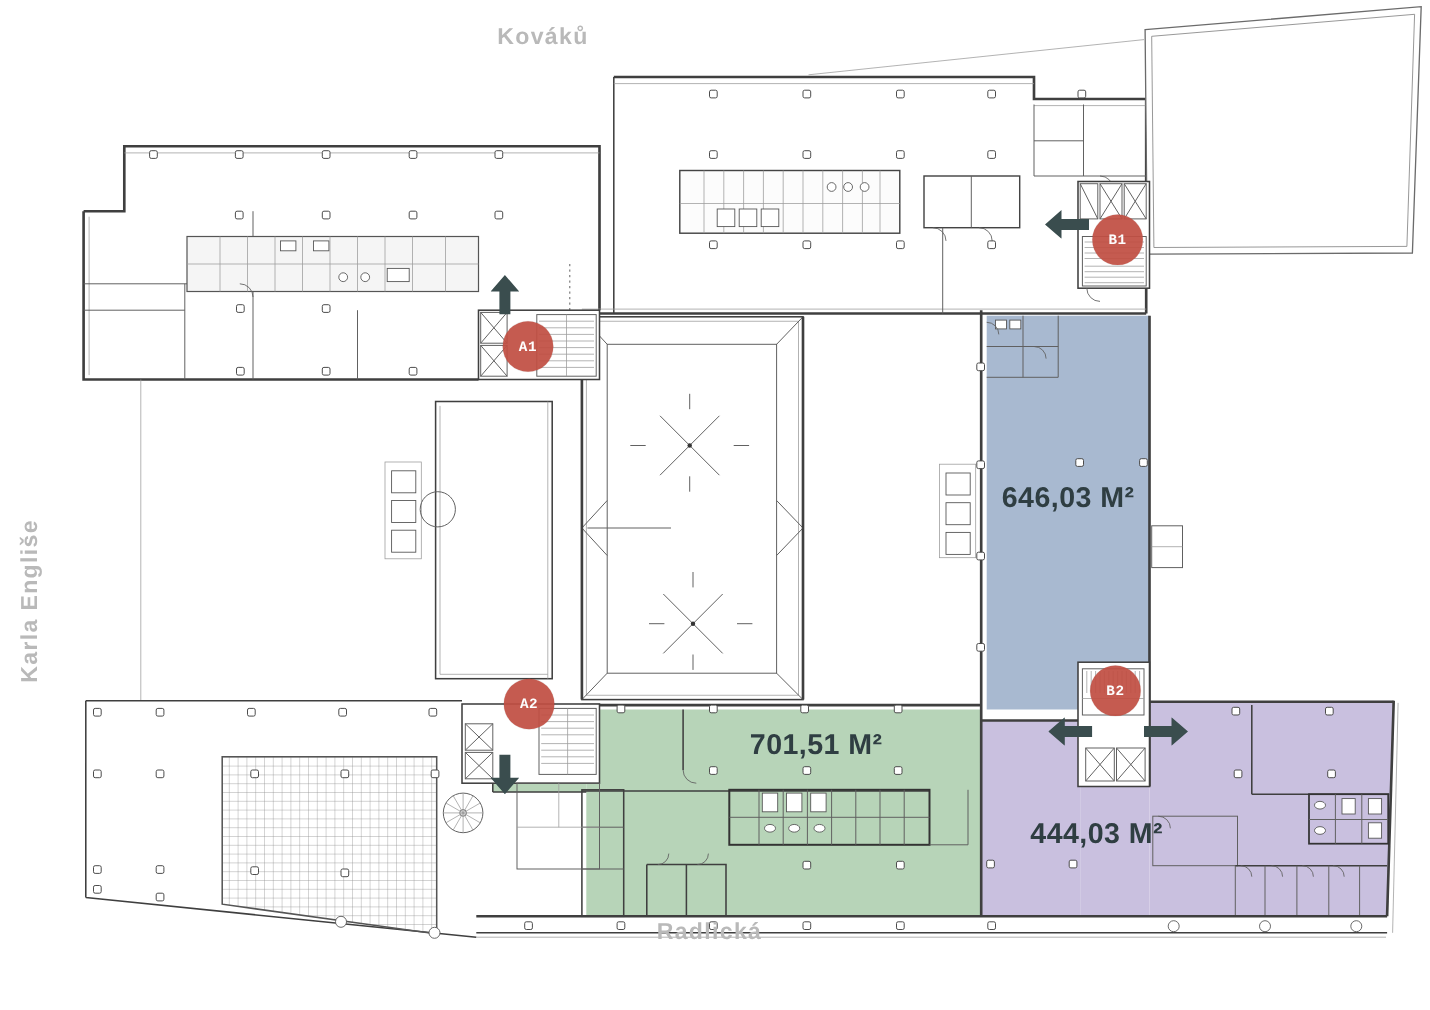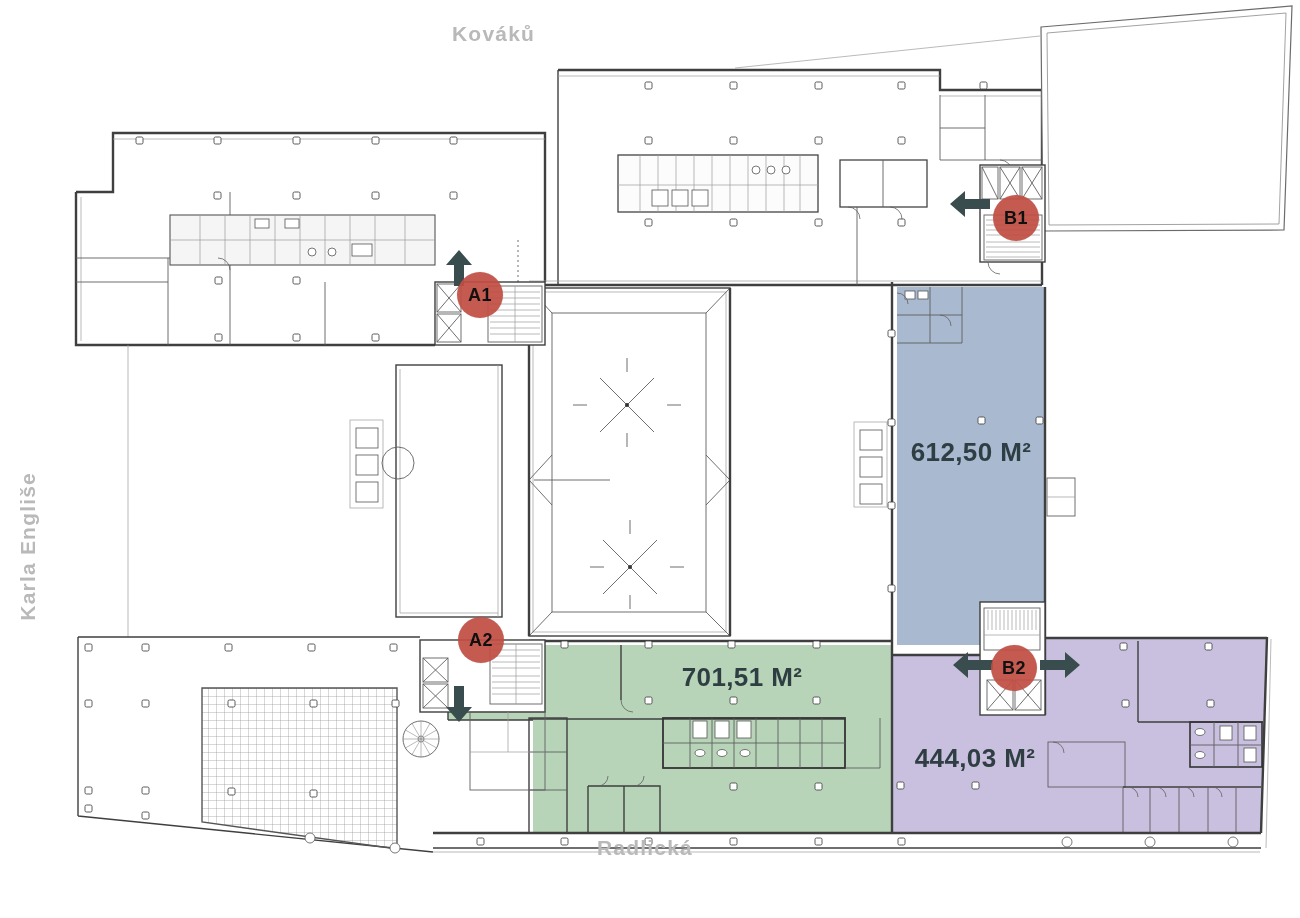--- a/index.html
+++ b/index.html
@@ -10,23 +10,23 @@
   body{width:1300px;height:918px;position:relative;background:#ffffff;overflow:hidden;
        font-family:"Liberation Sans", sans-serif;}
   .stage{position:absolute;inset:0;}
   svg{position:absolute;left:0;top:0;}
   .street{position:absolute;color:var(--street-text);font-weight:bold;font-size:21px;
           letter-spacing:1.2px;white-space:nowrap;}
   .street.vertical{writing-mode:vertical-rl;transform:rotate(180deg);}
   .area-label{position:absolute;transform:translate(-50%,-50%);color:var(--area-text);
           font-weight:800;font-size:26px;letter-spacing:.4px;white-space:nowrap;}
   .marker{position:absolute;width:46px;height:46px;border-radius:50%;
-          background:var(--marker-red);opacity:.93;color:#000000;display:flex;
-          align-items:center;justify-content:center;font-weight:bold;font-size:18px;
-          letter-spacing:.5px;transform:translate(-50%,-50%);box-shadow:0 0 0 0.5px rgba(0,0,0,.08);}
+          background:var(--marker-red);opacity:.93;color:#ffffff;display:flex;
+          align-items:center;justify-content:center;font-weight:bold;font-size:13px;
+          letter-spacing:.5px;transform:translate(-50%,-50%);box-shadow:0 0 0 0.5px rgba(0,0,0,.08);font-family:Liberation Mono, monospace;}
   .arrow{position:absolute;line-height:0;}
   
   .wall{fill:none;stroke:var(--plan-line);stroke-width:2.4;}
   .wall2{fill:none;stroke:var(--plan-line);stroke-width:1.4;}
   .thin{fill:none;stroke:#5f5f5f;stroke-width:.9;}
   .lt{fill:none;stroke:#9c9c9c;stroke-width:.7;}
   .arc{fill:none;stroke:#616161;stroke-width:.8;}
   .fix{fill:#ffffff;stroke:#555;stroke-width:.8;}
   .core{fill:#ffffff;stroke:var(--plan-line);stroke-width:1.4;}
 </style>
@@ -317,23 +317,23 @@
         <use href="#col" x="730" y="838"></use>
         <use href="#col" x="815" y="838"></use>
         <use href="#col" x="898" y="838"></use>
   </g>
 </svg>
 
 <div class="street" style="left:452px;top:22px;">Kováků</div>
 <div class="street vertical" style="left:16px;top:472px;">Karla Engliše</div>
 <div class="street" style="left:597px;top:836px;">Radlická</div>
 
-<div class="area-label" style="left:971px;top:452px;">612,50 M²</div>
+<div class="area-label" style="left:971px;top:452px;">646,03 M²</div>
 <div class="area-label" style="left:742px;top:677px;">701,51 M²</div>
-<div class="area-label" style="left:975px;top:758px;">444,03 M²</div>
+<div class="area-label" style="left:997px;top:758px;">444,03 M²</div>
 
 <div class="arrow" style="left:446px;top:250px;">
   <svg width="26" height="36">
         <polygon points="13,0 26,15 18,15 18,36 8,36 8,15 0,15" style="fill:var(--arrow-dark)"></polygon>
       </svg>
 </div>
 <div class="arrow" style="left:446px;top:686px;">
   <svg width="26" height="36">
         <polygon points="8,0 18,0 18,21 26,21 13,36 0,21 8,21" style="fill:var(--arrow-dark)"></polygon>
       </svg>
@@ -347,26 +347,26 @@
   <svg width="40" height="26">
         <polygon points="0,13 15,0 15,8 40,8 40,18 15,18 15,26" style="fill:var(--arrow-dark)"></polygon>
       </svg>
 </div>
 <div class="arrow" style="left:1040px;top:652px;">
   <svg width="40" height="26">
         <polygon points="40,13 25,0 25,8 0,8 0,18 25,18 25,26" style="fill:var(--arrow-dark)"></polygon>
       </svg>
 </div>
 
-<div class="marker" style="left:480px;top:295px;">
+<div class="marker" style="left:480px;top:315px;">
   <span>A1</span>
 </div>
 <div class="marker" style="left:1016px;top:218px;">
   <span>B1</span>
 </div>
 <div class="marker" style="left:481px;top:640px;">
   <span>A2</span>
 </div>
-<div class="marker" style="left:1014px;top:668px;">
+<div class="marker" style="left:1014px;top:628px;">
   <span>B2</span>
 </div>
 
 </div>
 
 </body></html>

